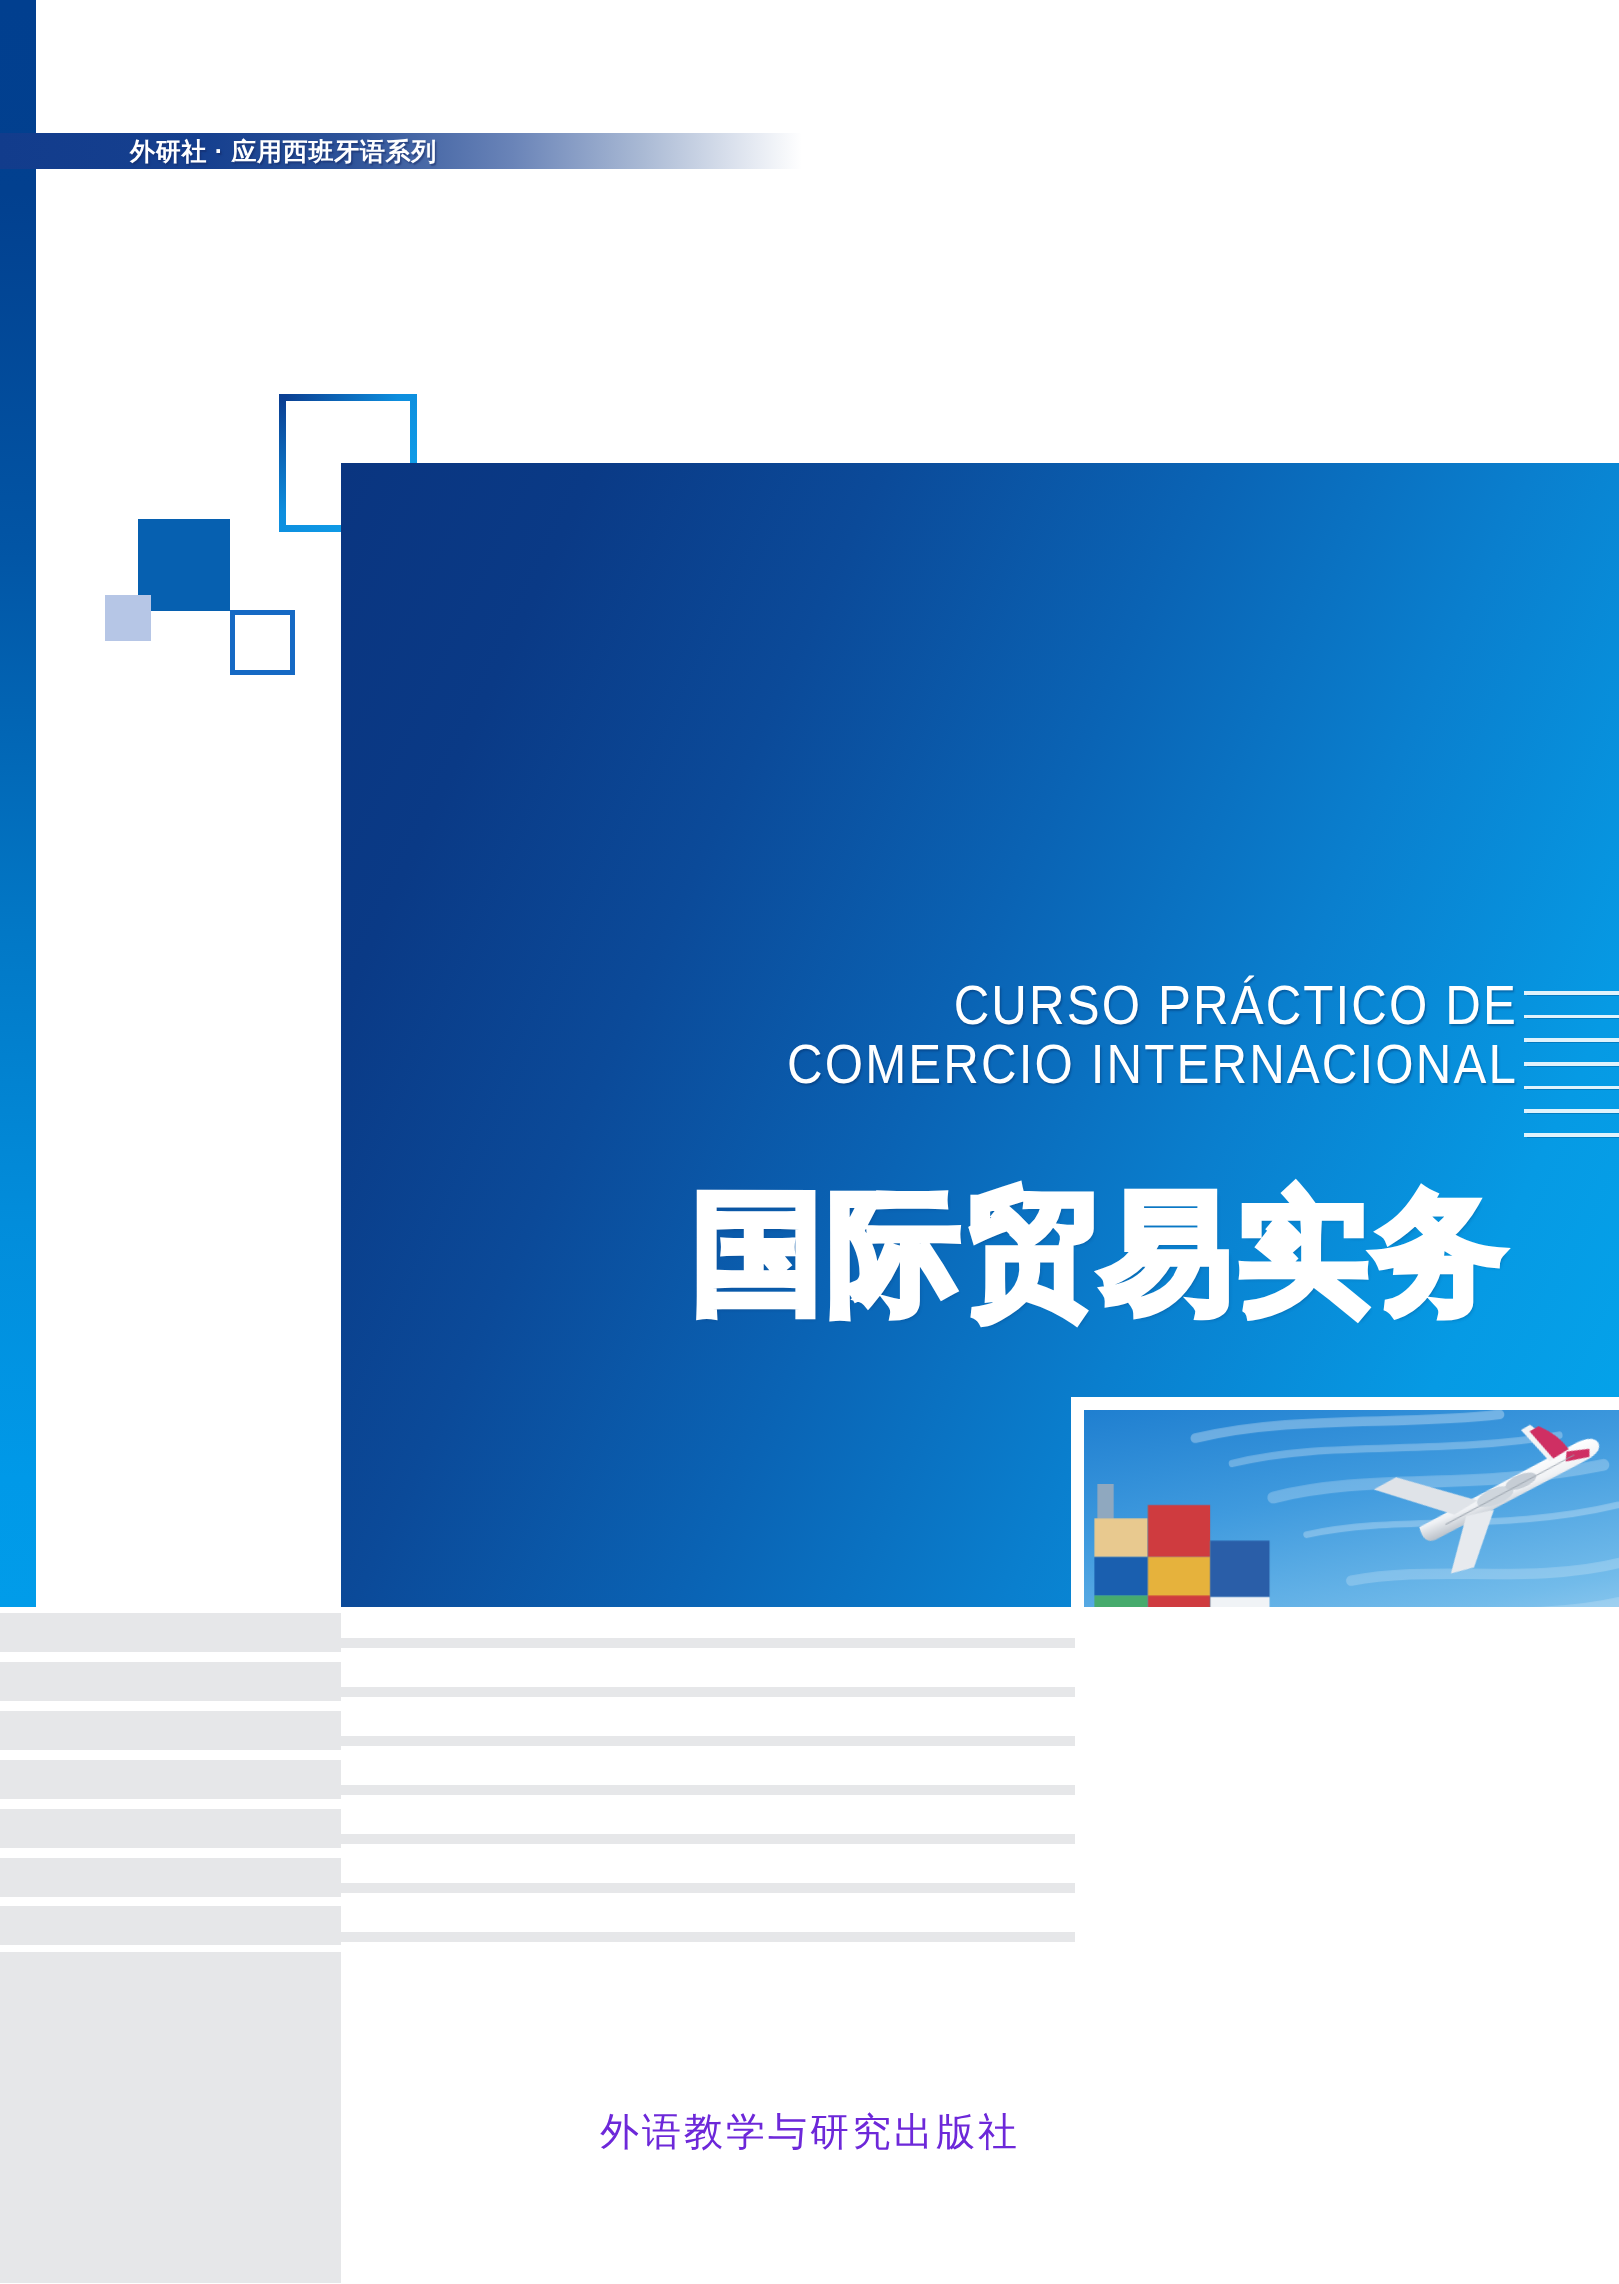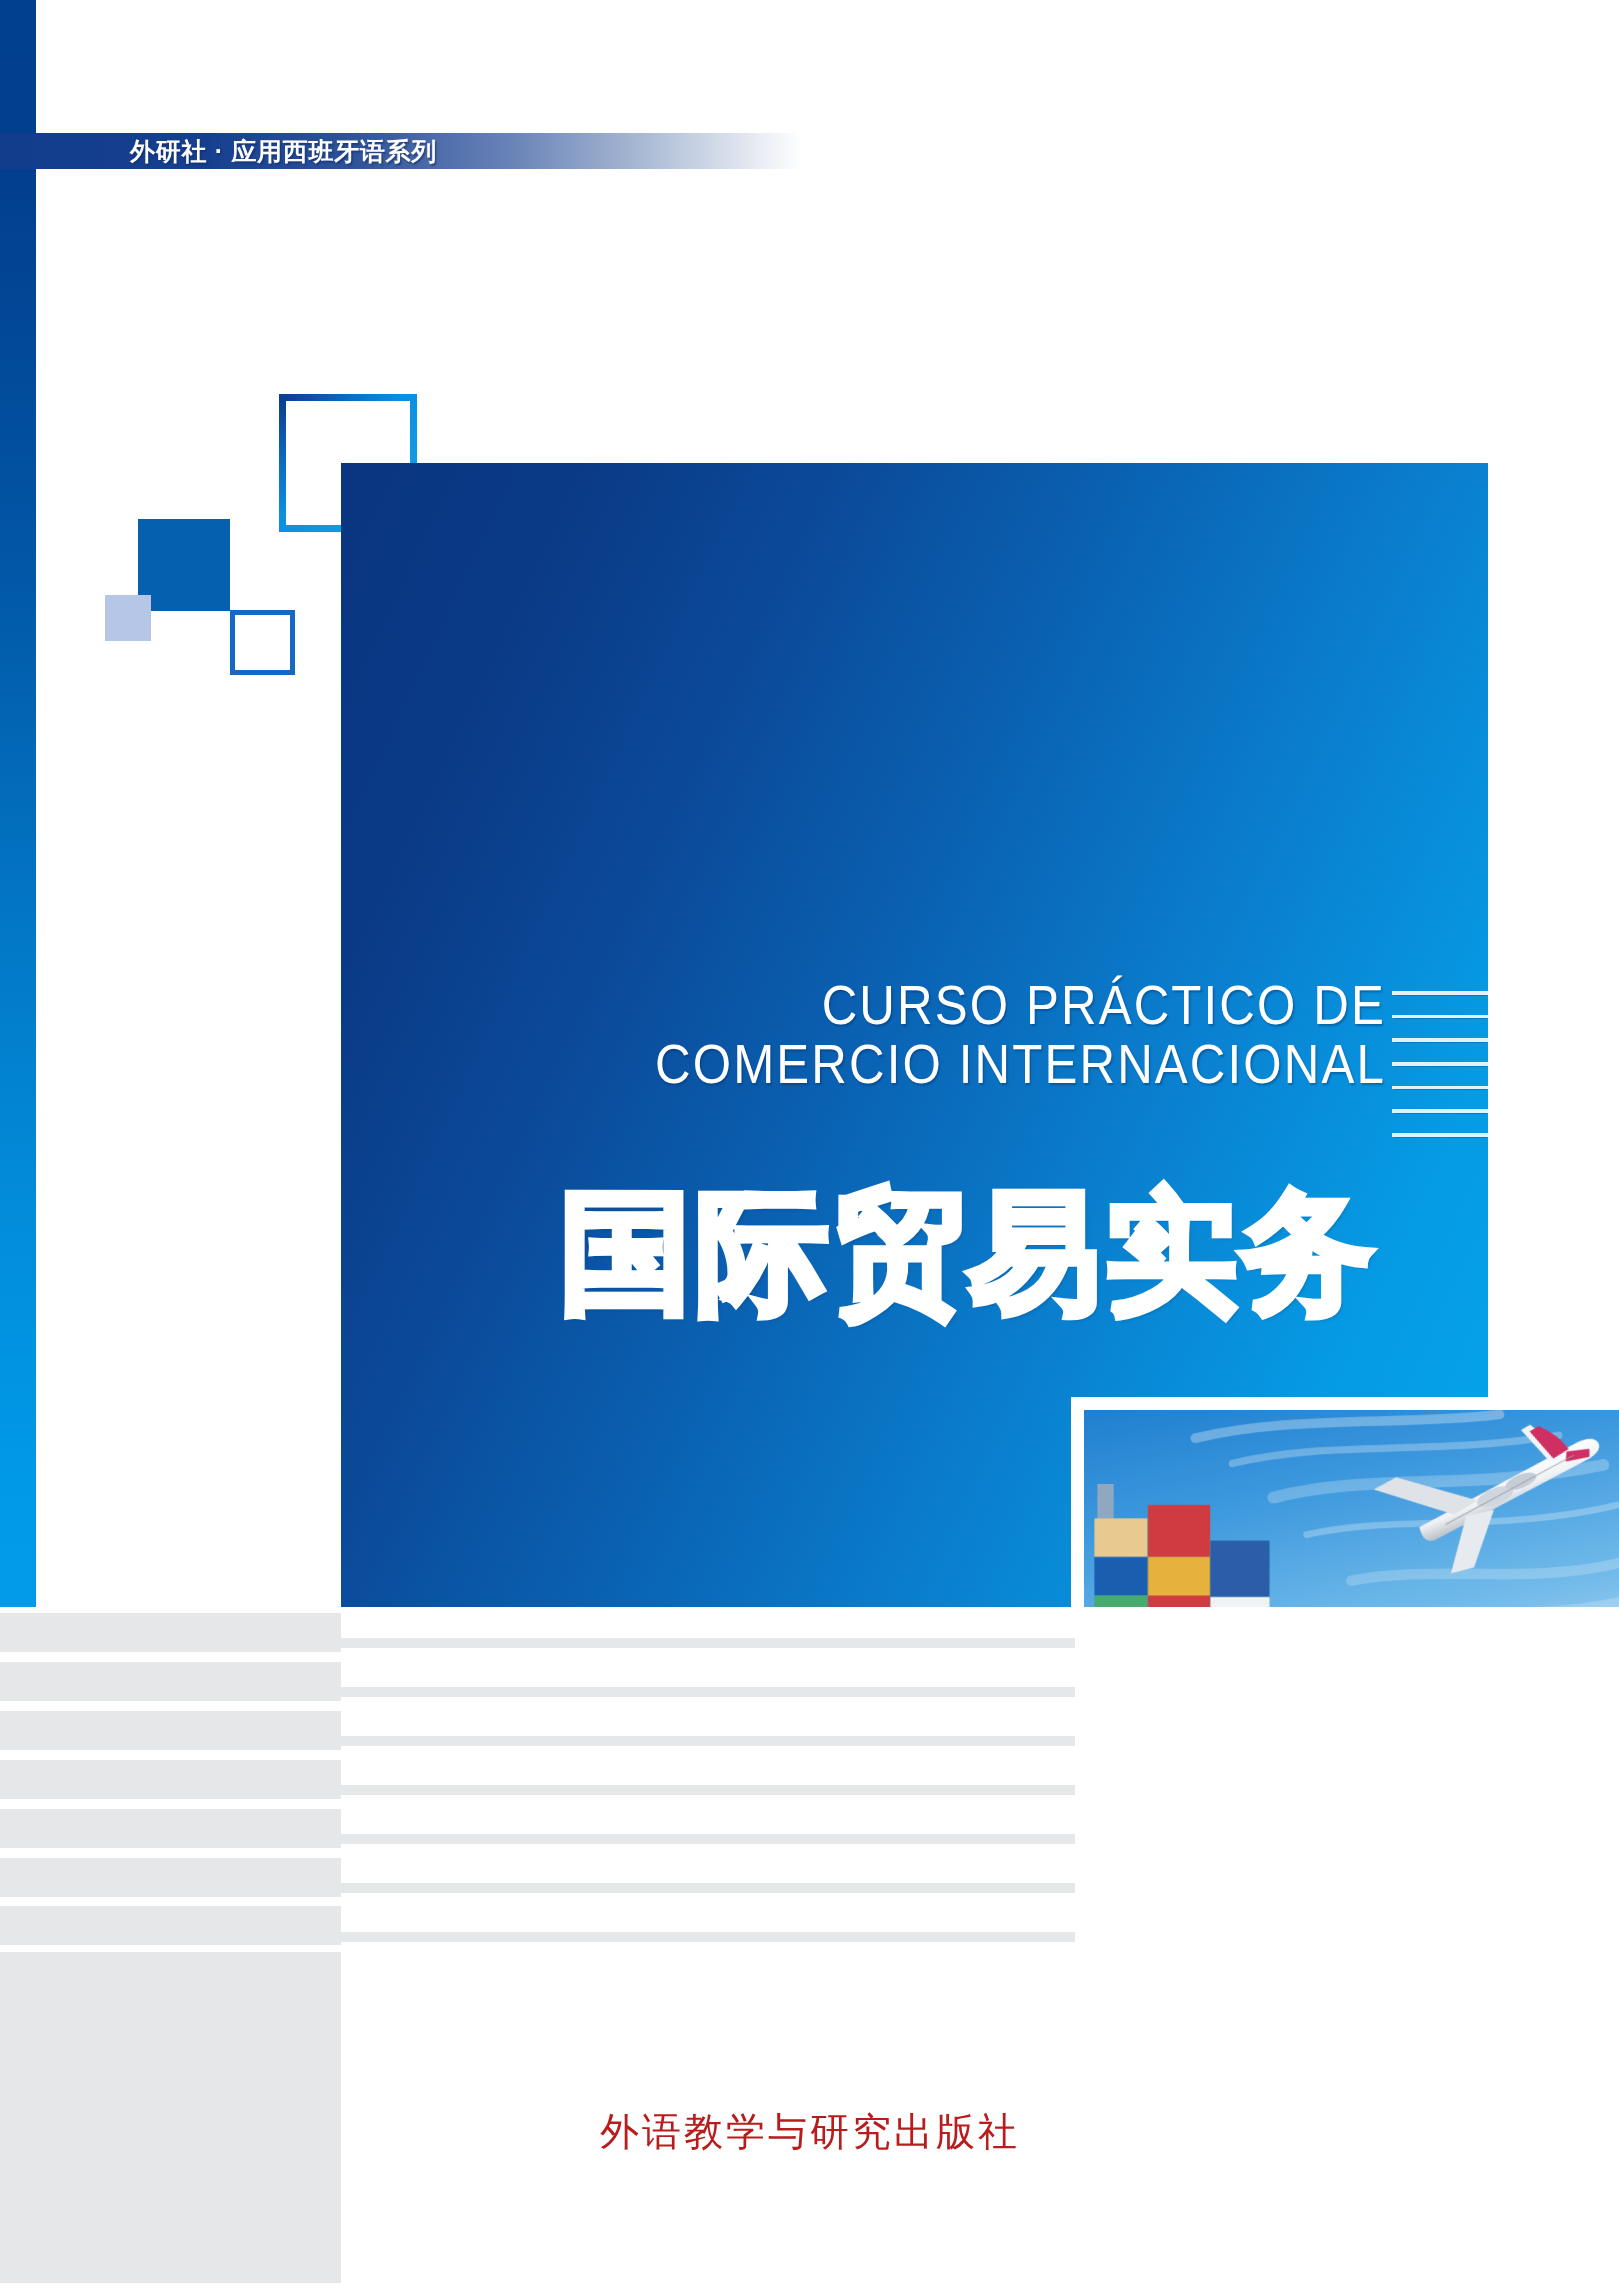--- a/index.html
+++ b/index.html
@@ -66,21 +66,21 @@
   
   .deco-outline-small {
     left:230px; top:610px;
     width:65px; height:65px;
     border:5.2px solid #1569c4;
   }
 
   
   .title-panel {
     position:absolute; left:341px; top:463px;
-    width:1147px; height:1145px;
+    width:1279px; height:1145px;
     background:linear-gradient(115deg,#0a3580 0%, #0a3a86 14%, #0b4a99 30%, #0a63b4 48%, #0a7fce 66%, #069ae4 84%, #03a6ec 100%);
     overflow:hidden;
   }
 
   
   .rule-stack {
     position:absolute; right:0px; top:528px;
     width:96px;
   }
   .rule-stack .rule {
@@ -143,21 +143,21 @@
   
   .stripes-right { position:absolute; left:341px; top:0; width:734px; height:415px; }
   .stripes-right .s {
     position:absolute; left:0; width:734px; background:#e6e7e9;
   }
 
   
   .publisher {
     position:absolute; left:0; top:2105px; width:1620px;
     text-align:center;
-    color:#b91c1c;
+    color:#6d28d9;
     font-size:39px;
     letter-spacing:3px;
     font-family:"DejaVu Sans","Liberation Sans",sans-serif;
   }
 </style>
 </head>
 <body>
 
 <div id="cover">
 

